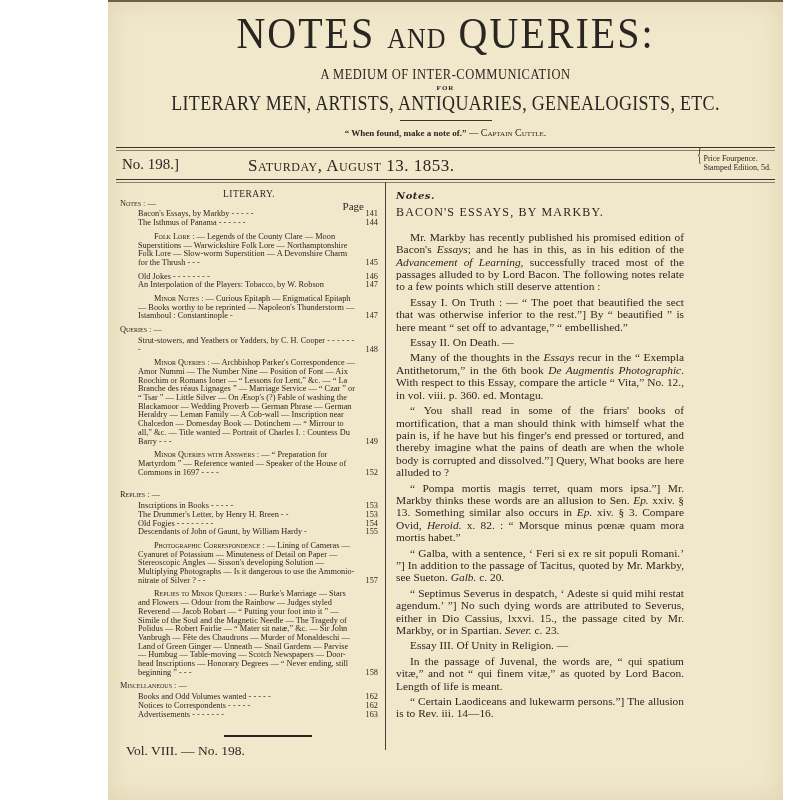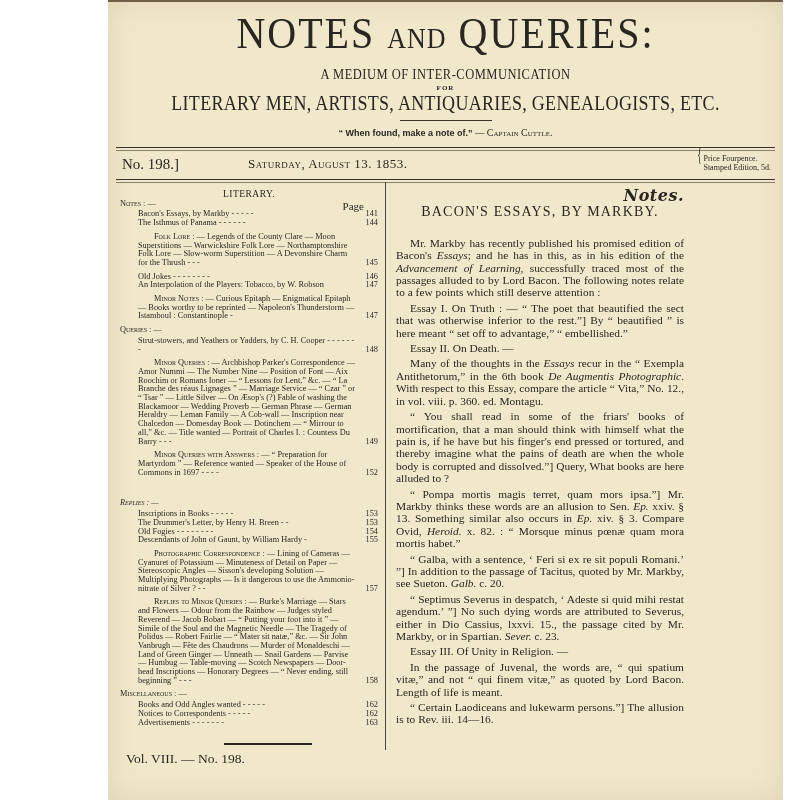--- a/index.html
+++ b/index.html
@@ -9,46 +9,46 @@
           background:#f1e8cc; box-shadow: inset 0 0 30px rgba(170,150,100,0.25); }
   .page-top-edge { position:absolute; left:0; top:0; width:100%; height:2px; background:#6e5f46; }
   .masthead { position:absolute; left:0; top:8px; width:100%; text-align:center; }
   .title { font-size:40px; letter-spacing:2px; line-height:44px; margin-top:4px; transform:scaleY(1.12); }
   .title .sc { font-size:26px; letter-spacing:1px; }
   .subtitle { font-size:12.5px; letter-spacing:0.5px; margin-top:6px; transform:scaleY(1.15); }
   .for { font-size:7px; font-weight:bold; letter-spacing:1px; margin-top:2px; }
   .audience { font-size:18px; letter-spacing:0.3px; margin-top:1px; transform:scaleY(1.15); }
   .short-rule { width:92px; height:1px; background:#3a342c; margin:6px auto 0; }
   .motto { font-size:9.5px; margin-top:6px; }
-  .motto b { font-family:Liberation Sans, sans-serif; font-size:9px; }
+  .motto b { font-family:Liberation Serif, serif; font-size:9px; }
   .motto .sc { font-variant:small-caps; font-size:10px; }
 
   .rule { position:absolute; left:8px; right:8px; height:2px; border-top:1px solid #3b352d; border-bottom:1px solid #8a7f6c; }
   .issue-line { position:absolute; left:14px; right:12px; top:154px; height:22px; font-size:15px; }
   .issue-no { position:absolute; left:0; top:2px;text-align:right; }
-  .issue-date { position:absolute; left:126px; top:2px; font-variant:small-caps; letter-spacing:0.5px; font-size:13px; }
+  .issue-date { position:absolute; left:126px; top:2px; font-variant:small-caps; letter-spacing:0.5px; font-size:17px; }
   .price { position:absolute; right:0; top:0; font-size:8px; line-height:9px; }
   .price .brace { font-size:18px; position:absolute; left:-8px; top:-3px; transform:scaleX(0.5); }
 
   .divider { position:absolute; left:277px; top:182px; width:1px; height:568px; background:#4a443a; }
 
   .left-col { position:absolute; left:12px; top:190px; width:258px; font-size:8.3px; line-height:8.7px; }
   .contents-head { text-align:center; font-size:9.5px; letter-spacing:0.5px; margin-bottom:1px; }
   .section-head { font-variant:small-caps; font-size:8.3px; }
   .page-label { position:absolute; right:14px; top:12px; font-size:11px;margin-left:12px; }
   .entry { position:relative; padding-left:18px; padding-right:20px; }
   .entry .pg { position:absolute; right:0; bottom:0;margin-top:20px; }
   .entry .lead { font-variant:small-caps;padding-left:16px; }
   .gap { height:5px; }
   .small-rule { width:88px; height:2px; background:#2a2622; margin:16px 0 0 104px; }
   .vol { font-size:13.5px; margin-top:10px; padding-left:6px; }
 
   .right-col { position:absolute; left:288px; top:190px; width:288px; font-size:11.4px; line-height:12.4px; text-align:justify; }
-  .notes-head { text-align:right; font-size:16px; font-style:italic; font-weight:bold; letter-spacing:0.5px; font-family:"DejaVu Serif", serif; }
-  .article-head { text-align:center; font-size:14px; letter-spacing:1.2px; margin-top:4px; margin-bottom:18px; }
+  .notes-head { text-align:left; font-size:10px; font-style:italic; font-weight:bold; letter-spacing:0.5px; font-family:"DejaVu Serif", serif; }
+  .article-head { text-align:left; font-size:12px; letter-spacing:1.2px; margin-top:4px; margin-bottom:12px; }
   .para { text-indent:14px; margin:0 0 3px 0; }
   .para i { font-style:italic; }
 </style>
 </head>
 <body>
 
 <div class="page">
   <div class="page-top-edge"></div>
 
   <div class="masthead">
@@ -97,33 +97,33 @@
         <div class="entry"><span>An Interpolation of the Players: Tobacco, by W. Robson</span><span class="pg">147</span></div>
         <div class="gap"></div>
         <div class="entry"><span class="lead">Minor Notes : —</span><span> Curious Epitaph — Enigmatical Epitaph — Books worthy to be reprinted — Napoleon's Thunderstorm — Istamboul : Constantinople  -</span><span class="pg">147</span></div>
         <div class="section-head" style="margin-top: 5px;">Queries : —</div>
         <div style="height: 2px;"></div>
         <div class="entry"><span>Strut-stowers, and Yeathers or Yadders, by C. H. Cooper  -  -  -  -  -  -  -</span><span class="pg">148</span></div>
         <div class="gap"></div>
         <div class="entry"><span class="lead">Minor Queries : —</span><span> Archbishop Parker's Correspondence — Amor Nummi — The Number Nine — Position of Font — Aix Roochim or Romans Ioner — “ Lessons for Lent,” &amp;c. — “ La Branche des réaus Lignages ” — Marriage Service — “ Czar ” or “ Tsar ” — Little Silver — On Æsop's (?) Fable of washing the Blackamoor — Wedding Proverb — German Phrase — German Heraldry — Leman Family — A Cob-wall — Inscription near Chalcedon — Domesday Book — Dotinchem — “ Mirrour to all,” &amp;c. — Title wanted — Portrait of Charles I. : Countess Du Barry  -  -  -</span><span class="pg">149</span></div>
         <div class="gap"></div>
         <div class="entry"><span class="lead">Minor Queries with Answers : —</span><span> “ Preparation for Martyrdom ” — Reference wanted — Speaker of the House of Commons in 1697  -  -  -  -</span><span class="pg">152</span></div>
-        <div class="section-head" style="margin-top: 22px; font-style: italic;">Replies : —</div>
+        <div class="section-head" style="margin-top: 14px;">Replies : —</div>
         <div style="height: 2px;"></div>
         <div class="entry"><span>Inscriptions in Books  -  -  -  -  -</span><span class="pg">153</span></div>
         <div class="entry"><span>The Drummer's Letter, by Henry H. Breen  -  -</span><span class="pg">153</span></div>
         <div class="entry"><span>Old Fogies  -  -  -  -  -  -  -  -</span><span class="pg">154</span></div>
         <div class="entry"><span>Descendants of John of Gaunt, by William Hardy  -</span><span class="pg">155</span></div>
         <div class="gap"></div>
         <div class="entry"><span class="lead">Photographic Correspondence : —</span><span> Lining of Cameras — Cyanuret of Potassium — Minuteness of Detail on Paper — Stereoscopic Angles — Sisson's developing Solution — Multiplying Photographs — Is it dangerous to use the Ammonio-nitrate of Silver ?  -  -</span><span class="pg">157</span></div>
         <div class="gap"></div>
         <div class="entry"><span class="lead">Replies to Minor Queries : —</span><span> Burke's Marriage — Stars and Flowers — Odour from the Rainbow — Judges styled Reverend — Jacob Bobart — “ Putting your foot into it ” — Simile of the Soul and the Magnetic Needle — The Tragedy of Polidus — Robert Fairlie — “ Mater sit natæ,” &amp;c. — Sir John Vanbrugh — Fête des Chaudrons — Murder of Monaldeschi — Land of Green Ginger — Unneath — Snail Gardens — Parvise — Humbug — Table-moving — Scotch Newspapers — Door-head Inscriptions — Honorary Degrees — “ Never ending, still beginning ”  -  -  -</span><span class="pg">158</span></div>
         <div class="section-head" style="margin-top: 5px;">Miscellaneous : —</div>
         <div style="height: 2px;"></div>
-        <div class="entry"><span>Books and Odd Angles wanted  -  -  -  -  -</span><span class="pg">162</span></div>
+        <div class="entry"><span>Books and Odd Volumes wanted  -  -  -  -  -</span><span class="pg">162</span></div>
         <div class="entry"><span>Notices to Correspondents  -  -  -  -  -</span><span class="pg">162</span></div>
         <div class="entry"><span>Advertisements  -  -  -  -  -  -  -</span><span class="pg">163</span></div>
       </div>
     <div class="small-rule"></div>
     <div class="vol">Vol. VIII. — No. 198.</div>
   </div>
 
   <div class="right-col">
     <div class="notes-head">Notes.</div>
     <div class="article-head">BACON'S ESSAYS, BY MARKBY.</div>

